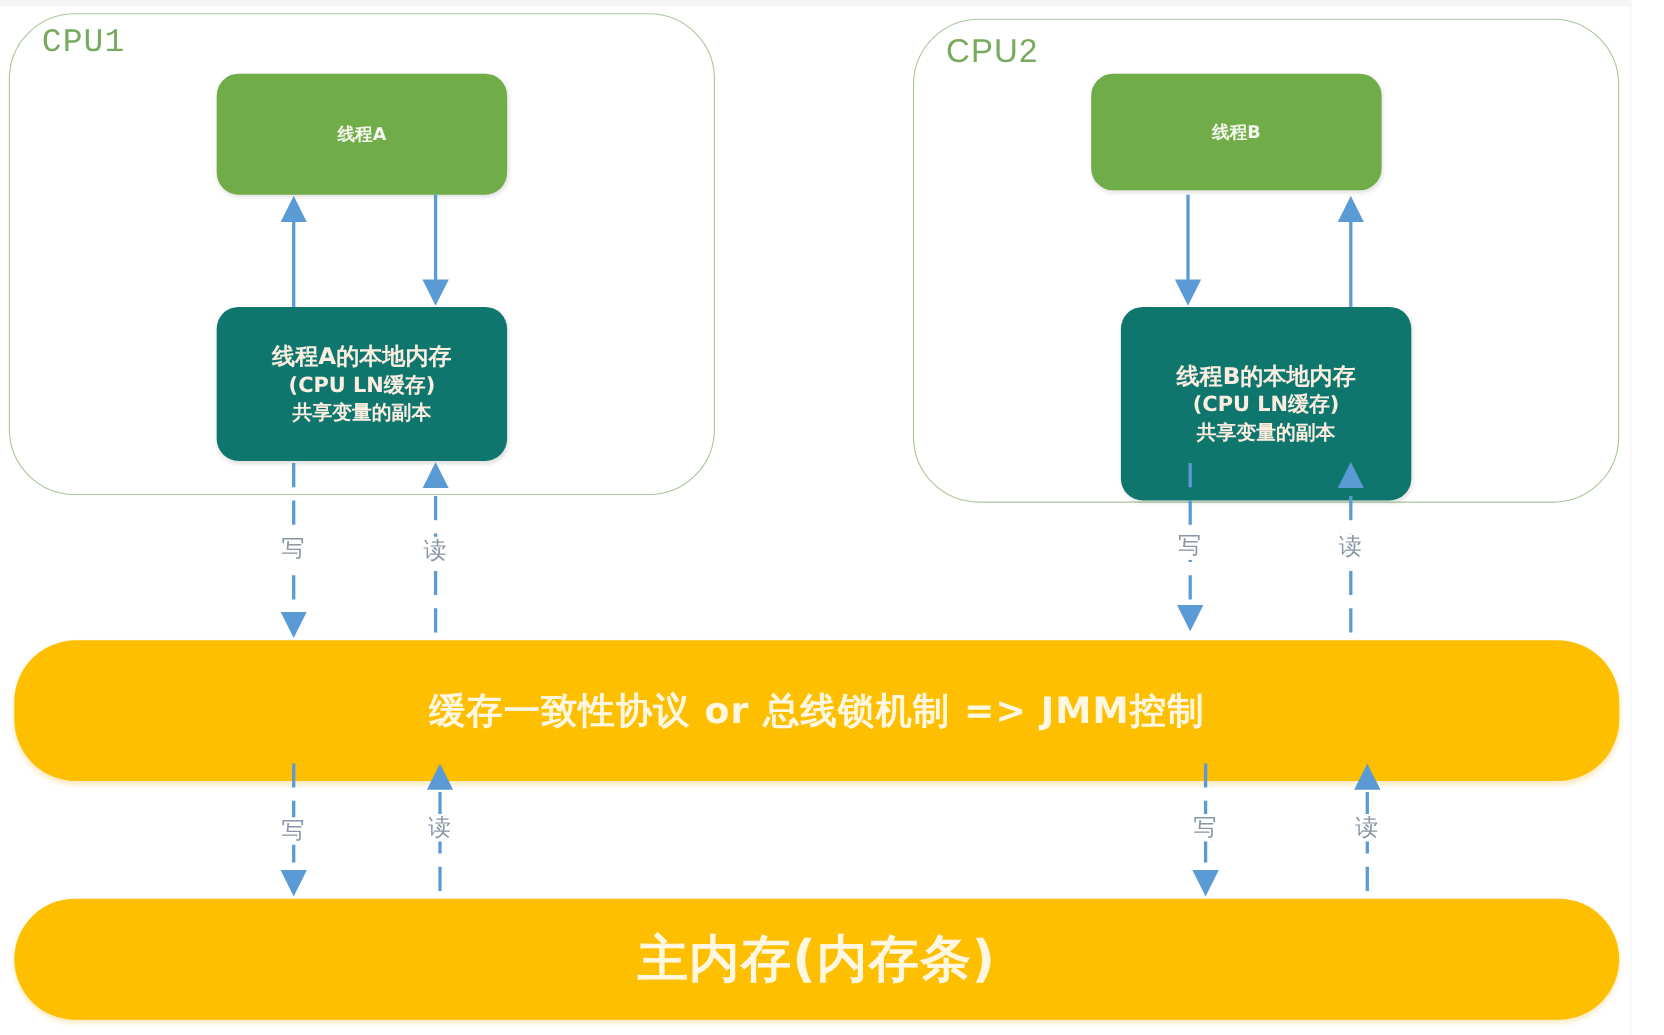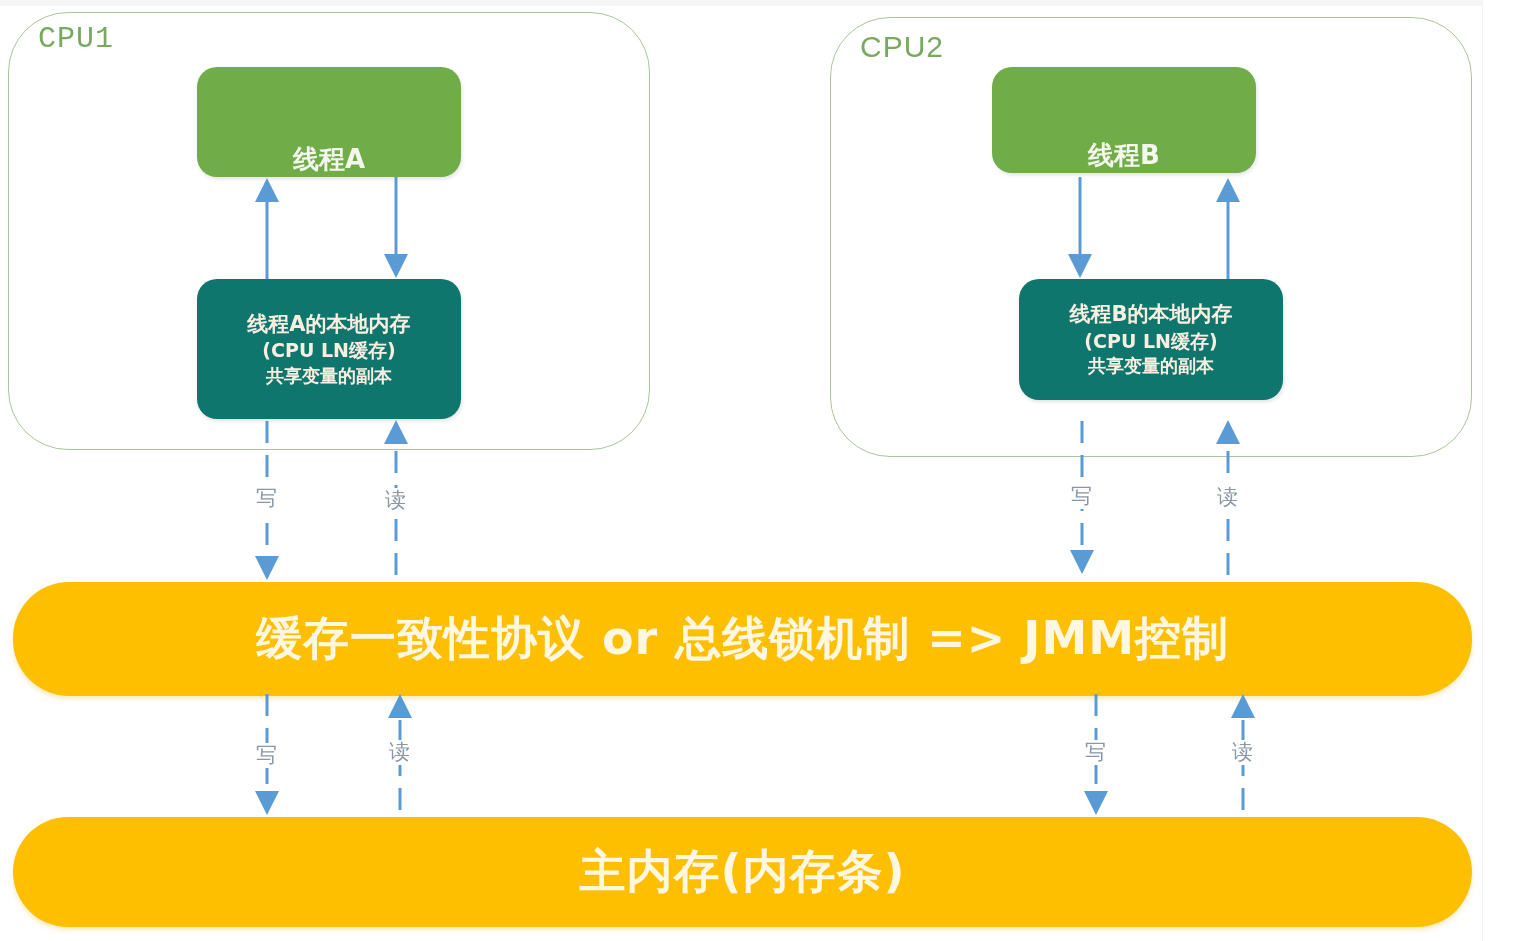--- a/index.html
+++ b/index.html
@@ -15,41 +15,41 @@
   .cpu1 { left:8px; top:12px; width:642px; height:438px; }
   .cpu2 { left:830px; top:17px; width:642px; height:440px; }
   .cpu-label {
     position:absolute; font-family:"Liberation Sans","DejaVu Sans",sans-serif;
     font-size:30px; color:#77aa5e; letter-spacing:1px;
   }
   .cpu1-label { left:38px; top:22px;font-family:Liberation Mono, monospace; }
   .cpu2-label { left:860px; top:30px; }
   .thread {
     position:absolute; background:#70ac47; border-radius:20px; color:#f4f7ee;
-    display:flex; align-items:flex-end; justify-content:center;
-    font-size:26px; font-weight:bold; box-shadow:1px 2px 4px rgba(0,0,0,0.12);
+    display:flex; align-items:center; justify-content:center;
+    font-size:16px; font-weight:bold; box-shadow:1px 2px 4px rgba(0,0,0,0.12);
   }
   .threadA { left:197px; top:67px; width:264px; height:110px; }
   .threadB { left:992px; top:67px; width:264px; height:106px; }
   .local {
     position:absolute; background:#0f766e; border-radius:20px; color:#fbeee0;
     display:flex; flex-direction:column; align-items:center; justify-content:center;
     font-weight:bold; box-shadow:1px 2px 4px rgba(0,0,0,0.12); line-height:1.35;
   }
   .localA { left:197px; top:279px; width:264px; height:140px; }
-  .localB { left:1019px; top:279px; width:264px; height:121px; }
+  .localB { left:1019px; top:279px; width:264px; height:176px; }
   .local .l1 { font-size:21px; }
   .local .l2 { font-size:19px; }
   .local .l3 { font-size:18px; }
   .bar {
     position:absolute; background:#fdbf00; border-radius:56px; color:#fff7e2;
     display:flex; align-items:center; justify-content:center; font-weight:bold;
     box-shadow:0 3px 5px rgba(230,170,0,0.25);
   }
-  .bar-jmm { left:13px; top:582px; width:1459px; height:114px; font-size:46px; letter-spacing:1px; }
+  .bar-jmm { left:13px; top:582px; width:1459px; height:128px; font-size:33px; letter-spacing:1px; }
   .bar-mem { left:13px; top:817px; width:1459px; height:110px; font-size:46px; letter-spacing:1px; }
   svg.arrows { position:absolute; left:0; top:0; width:1513px; height:941px; pointer-events:none; }
   .edge-label {
     position:absolute; font-size:21px; color:#8a97a6; background:#ffffff; line-height:1;
     padding:2px 0;
   }
 </style>
 </head>
 <body>
 

